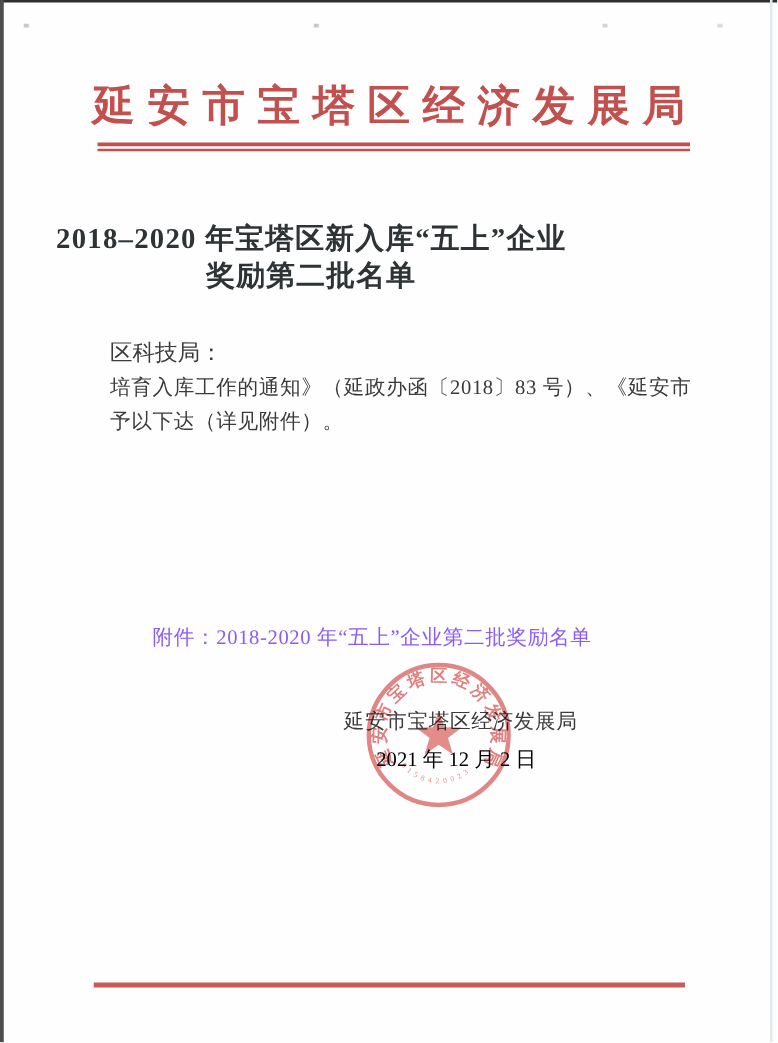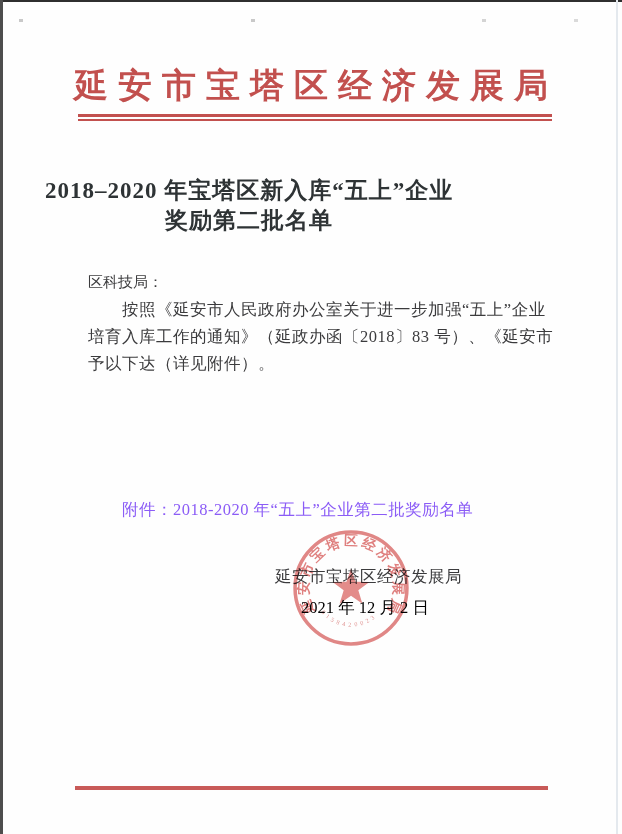--- a/index.html
+++ b/index.html
@@ -34,21 +34,21 @@
   
   .doc-title {
     position:absolute; left:0; top:176px; width:498px;
     text-align:center; color:#2e3335; font-weight:bold;
     font-size:23px; line-height:30px; letter-spacing:1px;
   }
 
   
   .salutation {
     position:absolute; left:88px; top:269px;
-    font-size:15px; line-height:27px; color:#3b3b3d; white-space:pre;
+    font-size:18px; line-height:27px; color:#3b3b3d; white-space:pre;
   }
   .body-block {
     position:absolute; left:88px; top:296px; width:466px;
     font-size:16.5px; color:#3b3b3d;
   }
   .body-line { line-height:27.2px; white-space:pre; letter-spacing:0.5px; }
 
   .attachment {
     position:absolute; left:122px; top:498px;
     font-size:16.5px; line-height:24px; color:#8b5cf6; white-space:pre; letter-spacing:0.5px;
@@ -95,21 +95,20 @@
   <div class="masthead-rule"></div>
 
   <div class="doc-title">
     <div>2018–2020 年宝塔区新入库“五上”企业</div>
     <div>奖励第二批名单</div>
   </div>
 
   <div class="salutation">区科技局：</div>
 
   <div class="body-block">
-      <div class="body-line">　　按照《延安市人民政府办公室关于进一步加强“五上”企业</div>
       <div class="body-line">培育入库工作的通知》（延政办函〔2018〕83 号）、《延安市</div>
       <div class="body-line">予以下达（详见附件）。</div>
     </div>
 
   <div class="attachment">附件：2018-2020 年“五上”企业第二批奖励名单</div>
 
   <div class="sig-agency">延安市宝塔区经济发展局</div>
 
   <div class="sig-date">2021 年 12 月 2 日</div>
 

